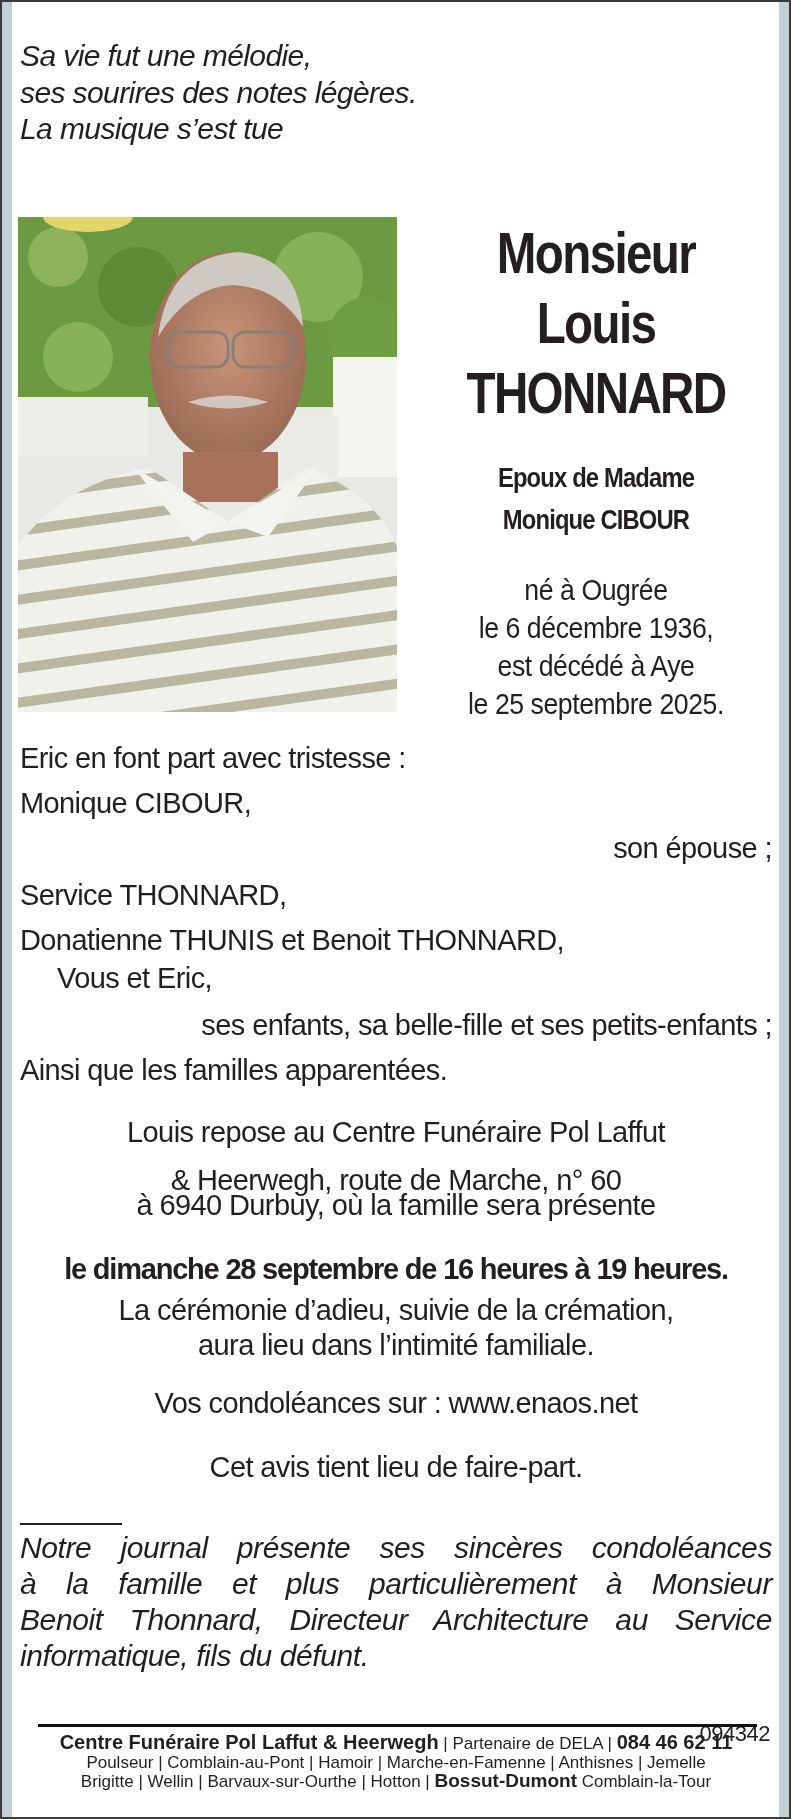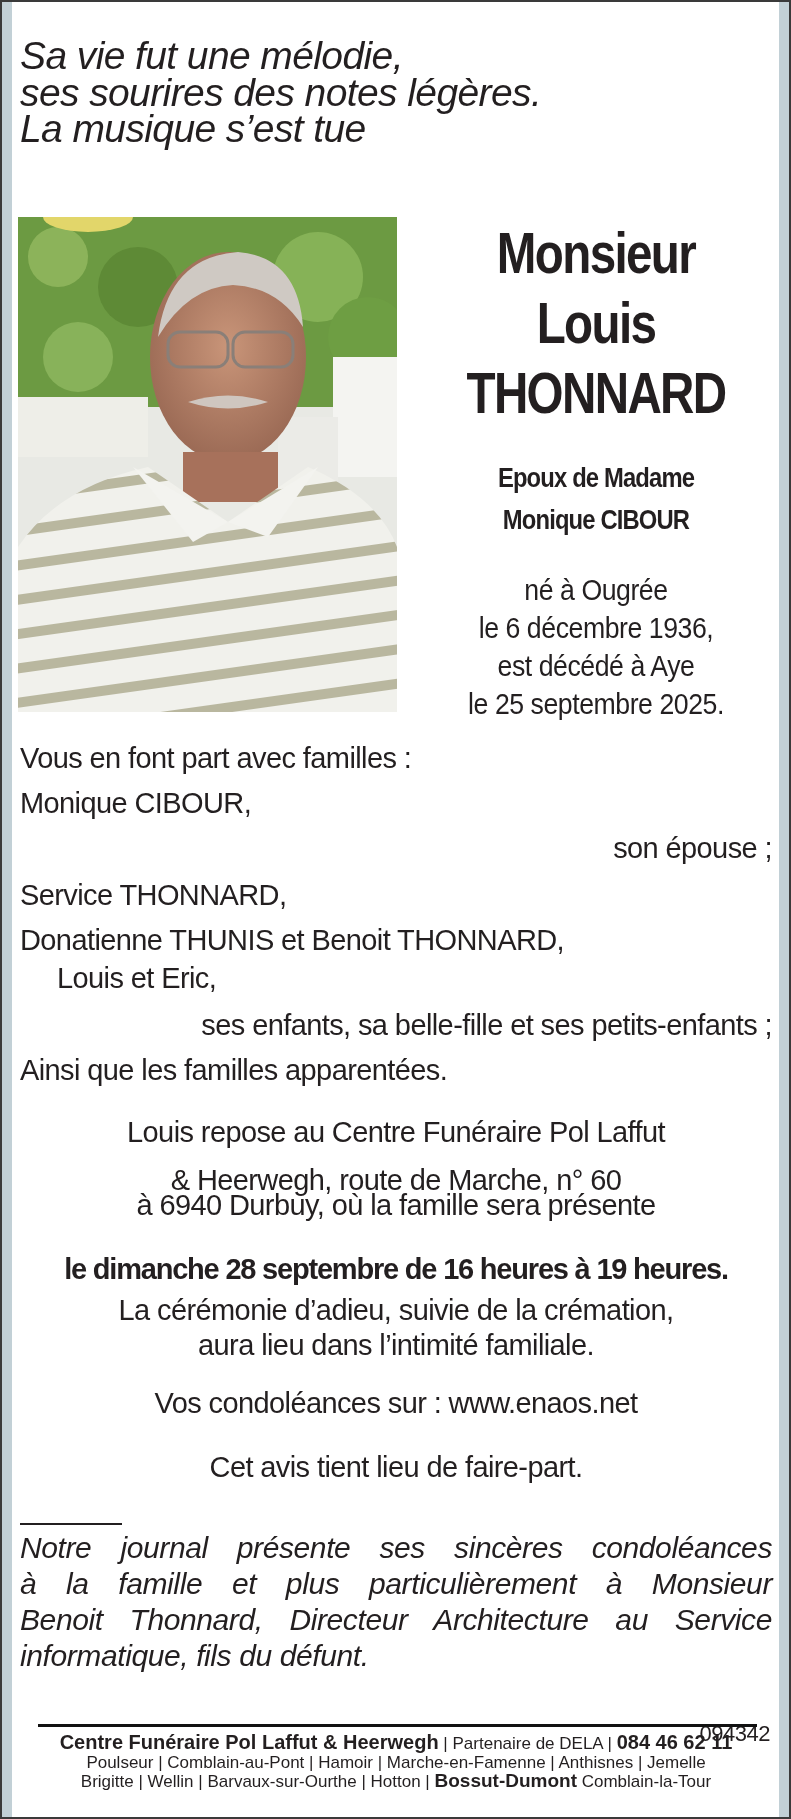--- a/index.html
+++ b/index.html
@@ -4,21 +4,21 @@
 <style>
   html, body { margin: 0; padding: 0; background: #ffffff; }
   body { width: 791px; height: 1819px; position: relative; overflow: hidden;
          font-family: "Liberation Sans", "DejaVu Sans", sans-serif; color: #231f20; }
   .frame { position: absolute; left: 0; top: 0; width: 787px; height: 1815px;
            border: 2px solid #3a3a3a; background: #ffffff; }
   .band-left { position: absolute; left: 0; top: 0; width: 10px; height: 100%; background: #c2d0d6; }
   .band-right { position: absolute; right: 0; top: 0; width: 10px; height: 100%; background: #c2d0d6; }
   .abs { position: absolute; white-space: nowrap; }
 
-  .poem { position: absolute; left: 20px; top: 38px; font-style: italic; font-size: 39px;
+  .poem { position: absolute; left: 20px; top: 38px; font-style: italic; font-size: 30px;
           line-height: 36.5px; letter-spacing: -0.6px; }
   .poem div { white-space: nowrap; }
 
   .photo { position: absolute; left: 18px; top: 217px; width: 379px; height: 495px; overflow: hidden;
            background: linear-gradient(180deg, #eef0ea 0%, #eef0ea 3%, #5f8f3a 4%, #7aa84b 30%, #90b860 50%, #dfe3dc 52%, #e6e6e2 100%); }
   .photo svg { display: block; }
 
   .right-col { position: absolute; left: 410px; width: 372px; text-align: center; }
   .name-title { top: 218px; font-weight: bold; font-size: 58px; line-height: 70px; letter-spacing: -2px; }
   .name-title div { transform: scaleX(0.82); transform-origin: center; }
@@ -110,26 +110,26 @@
   <div>Monique CIBOUR</div>
 </div>
 
 <div class="right-col dates abs">
   <div>né à Ougrée</div>
   <div>le 6 décembre 1936,</div>
   <div>est décédé à Aye</div>
   <div>le 25 septembre 2025.</div>
 </div>
 
-<div class="body-line left" style="top:740px;">Vous en font part avec familles :</div>
+<div class="body-line left" style="top:740px;">Eric en font part avec tristesse :</div>
 <div class="body-line left" style="top:785px;">Monique CIBOUR,</div>
 <div class="body-line right" style="top:830px;">son épouse ;</div>
 <div class="body-line left" style="top:877px;">Service THONNARD,</div>
 <div class="body-line left" style="top:922px;">Donatienne THUNIS et Benoit THONNARD,</div>
-<div class="body-line left" style="top:960px; left:57px;">Louis et Eric,</div>
+<div class="body-line left" style="top:960px; left:57px;">Vous et Eric,</div>
 <div class="body-line right" style="top:1007px;">ses enfants, sa belle-fille et ses petits-enfants ;</div>
 <div class="body-line left" style="top:1052px;">Ainsi que les familles apparentées.</div>
 
 <div class="body-line center" style="top:1114px;">Louis repose au Centre Funéraire Pol Laffut</div>
 <div class="body-line center" style="top:1150px;margin-top:12px;">&amp; Heerwegh, route de Marche, n° 60</div>
 <div class="body-line center" style="top:1187px;">à 6940 Durbuy, où la famille sera présente</div>
 <div class="body-line center bold" style="top:1225px; letter-spacing:-1.2px;margin-top:26px;">le dimanche 28 septembre de 16 heures à 19 heures.</div>
 
 <div class="body-line center" style="top:1292px;">La cérémonie d’adieu, suivie de la crémation,</div>
 <div class="body-line center" style="top:1327px;">aura lieu dans l’intimité familiale.</div>

